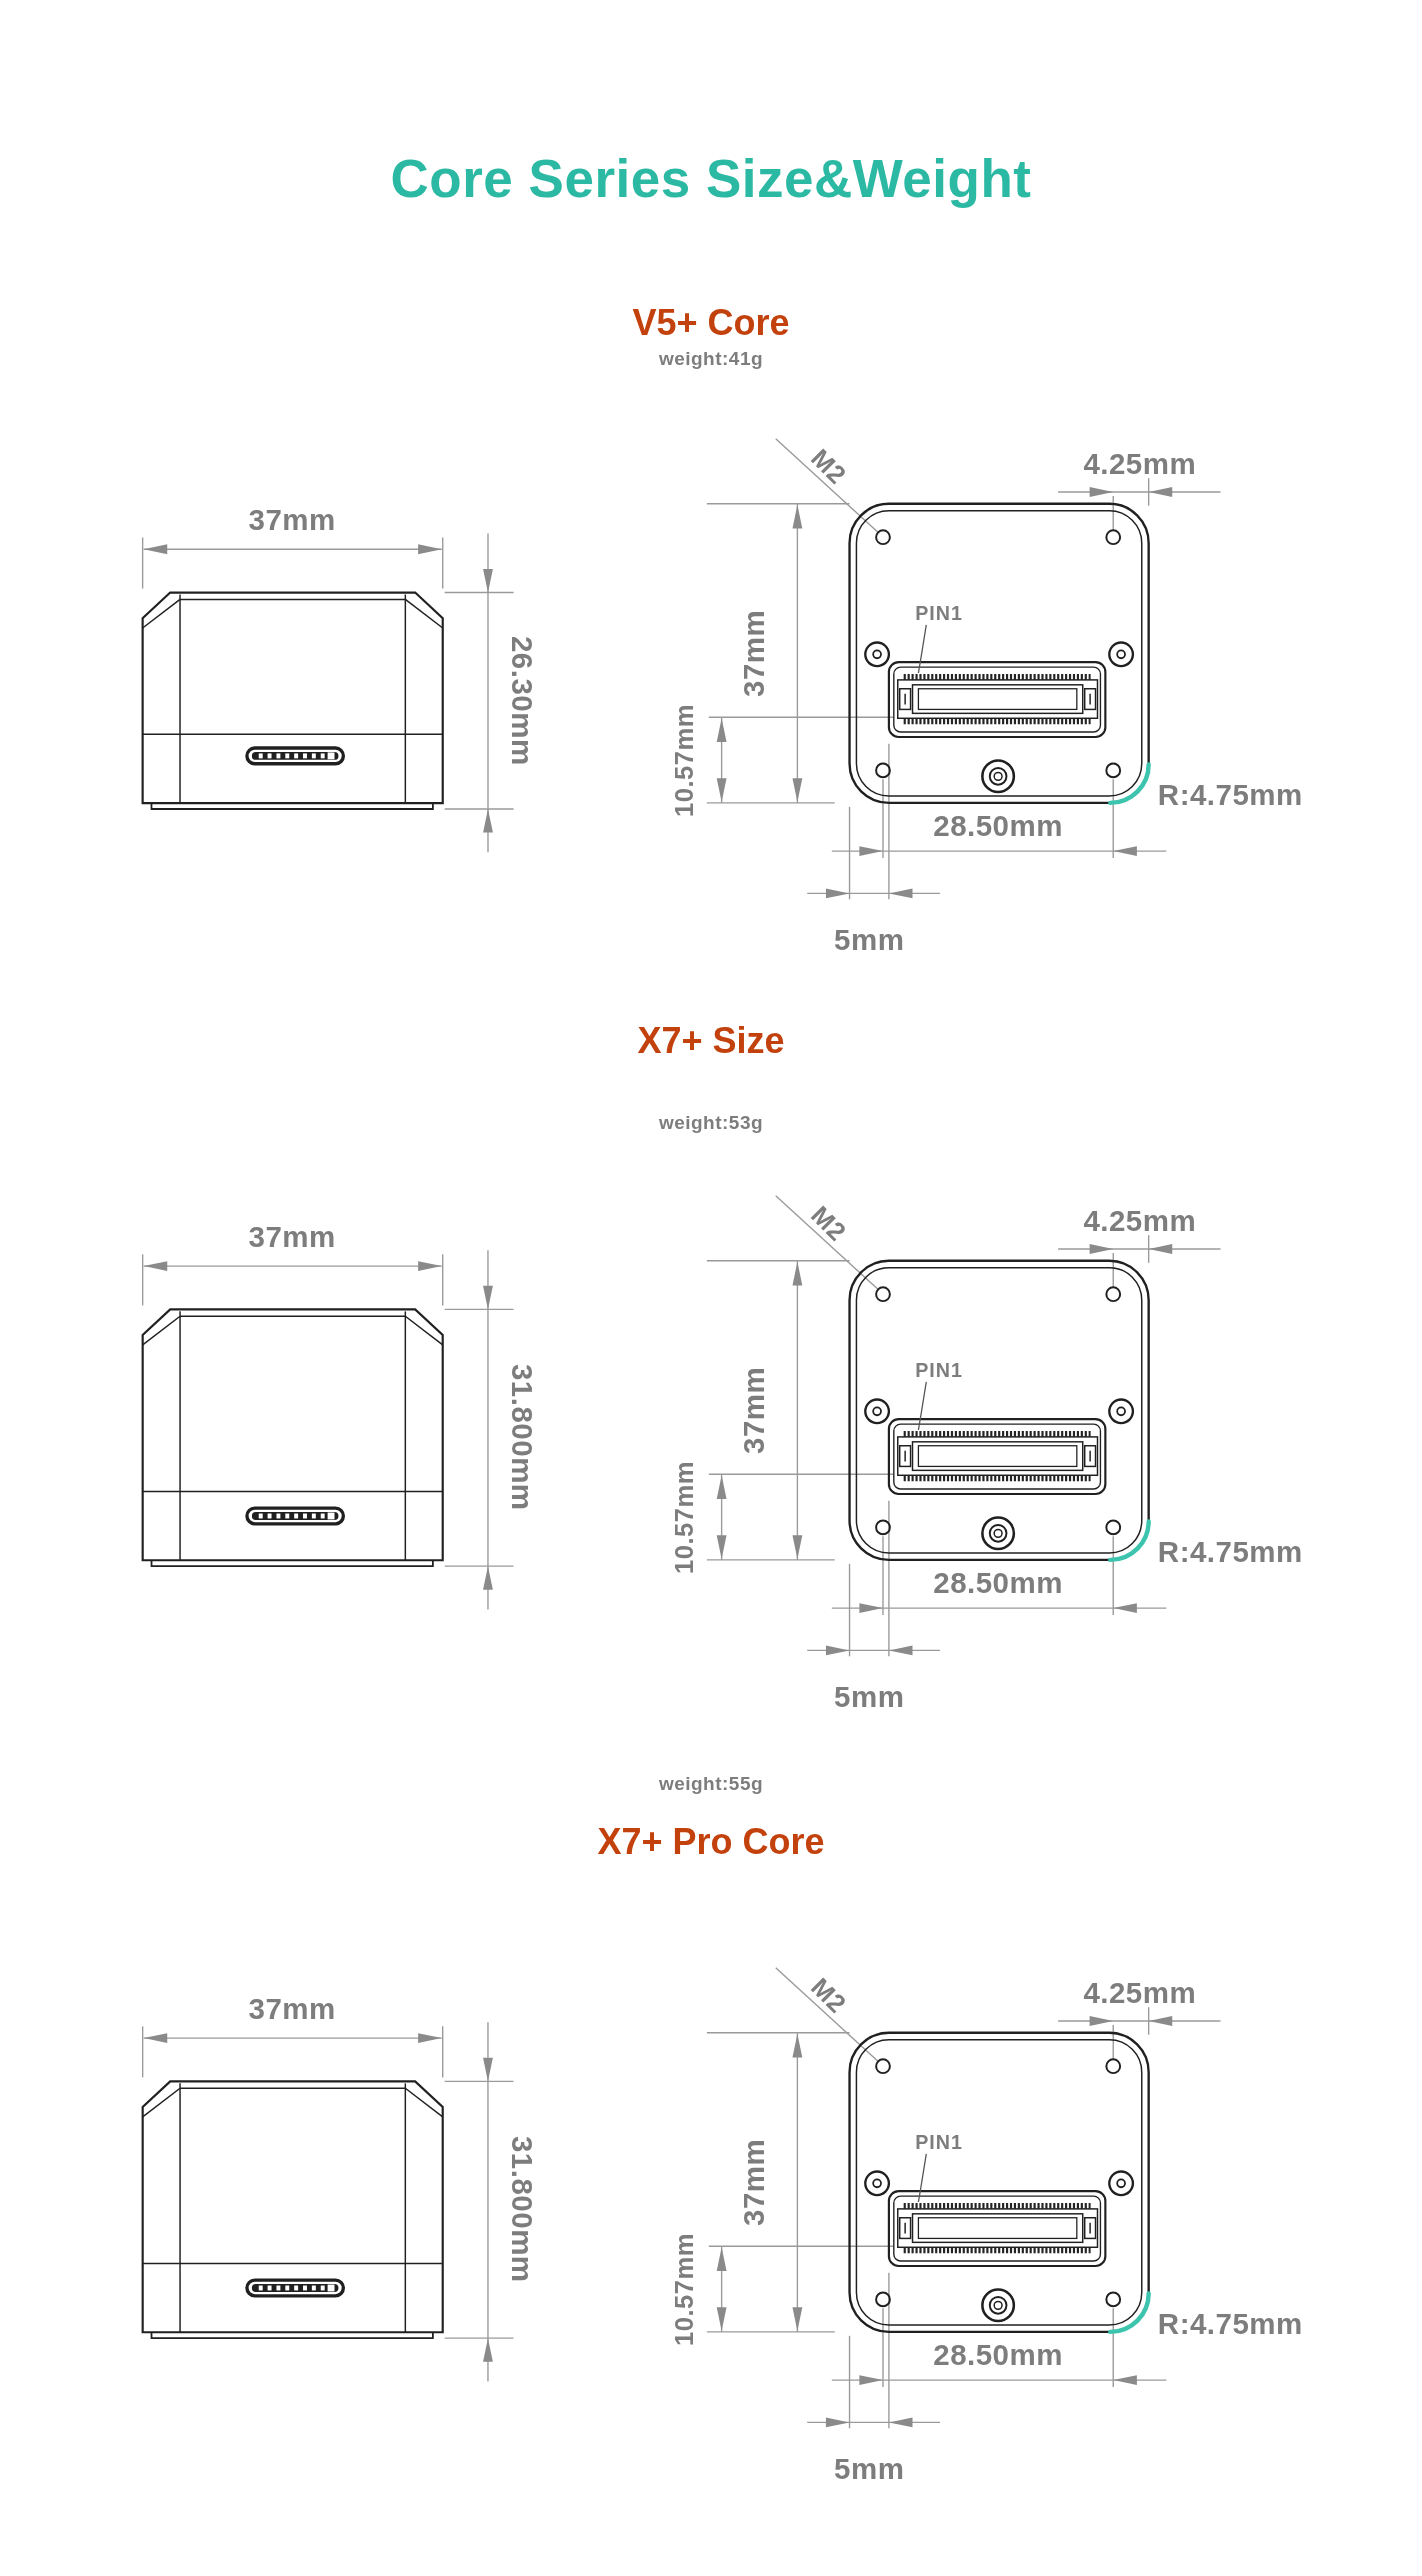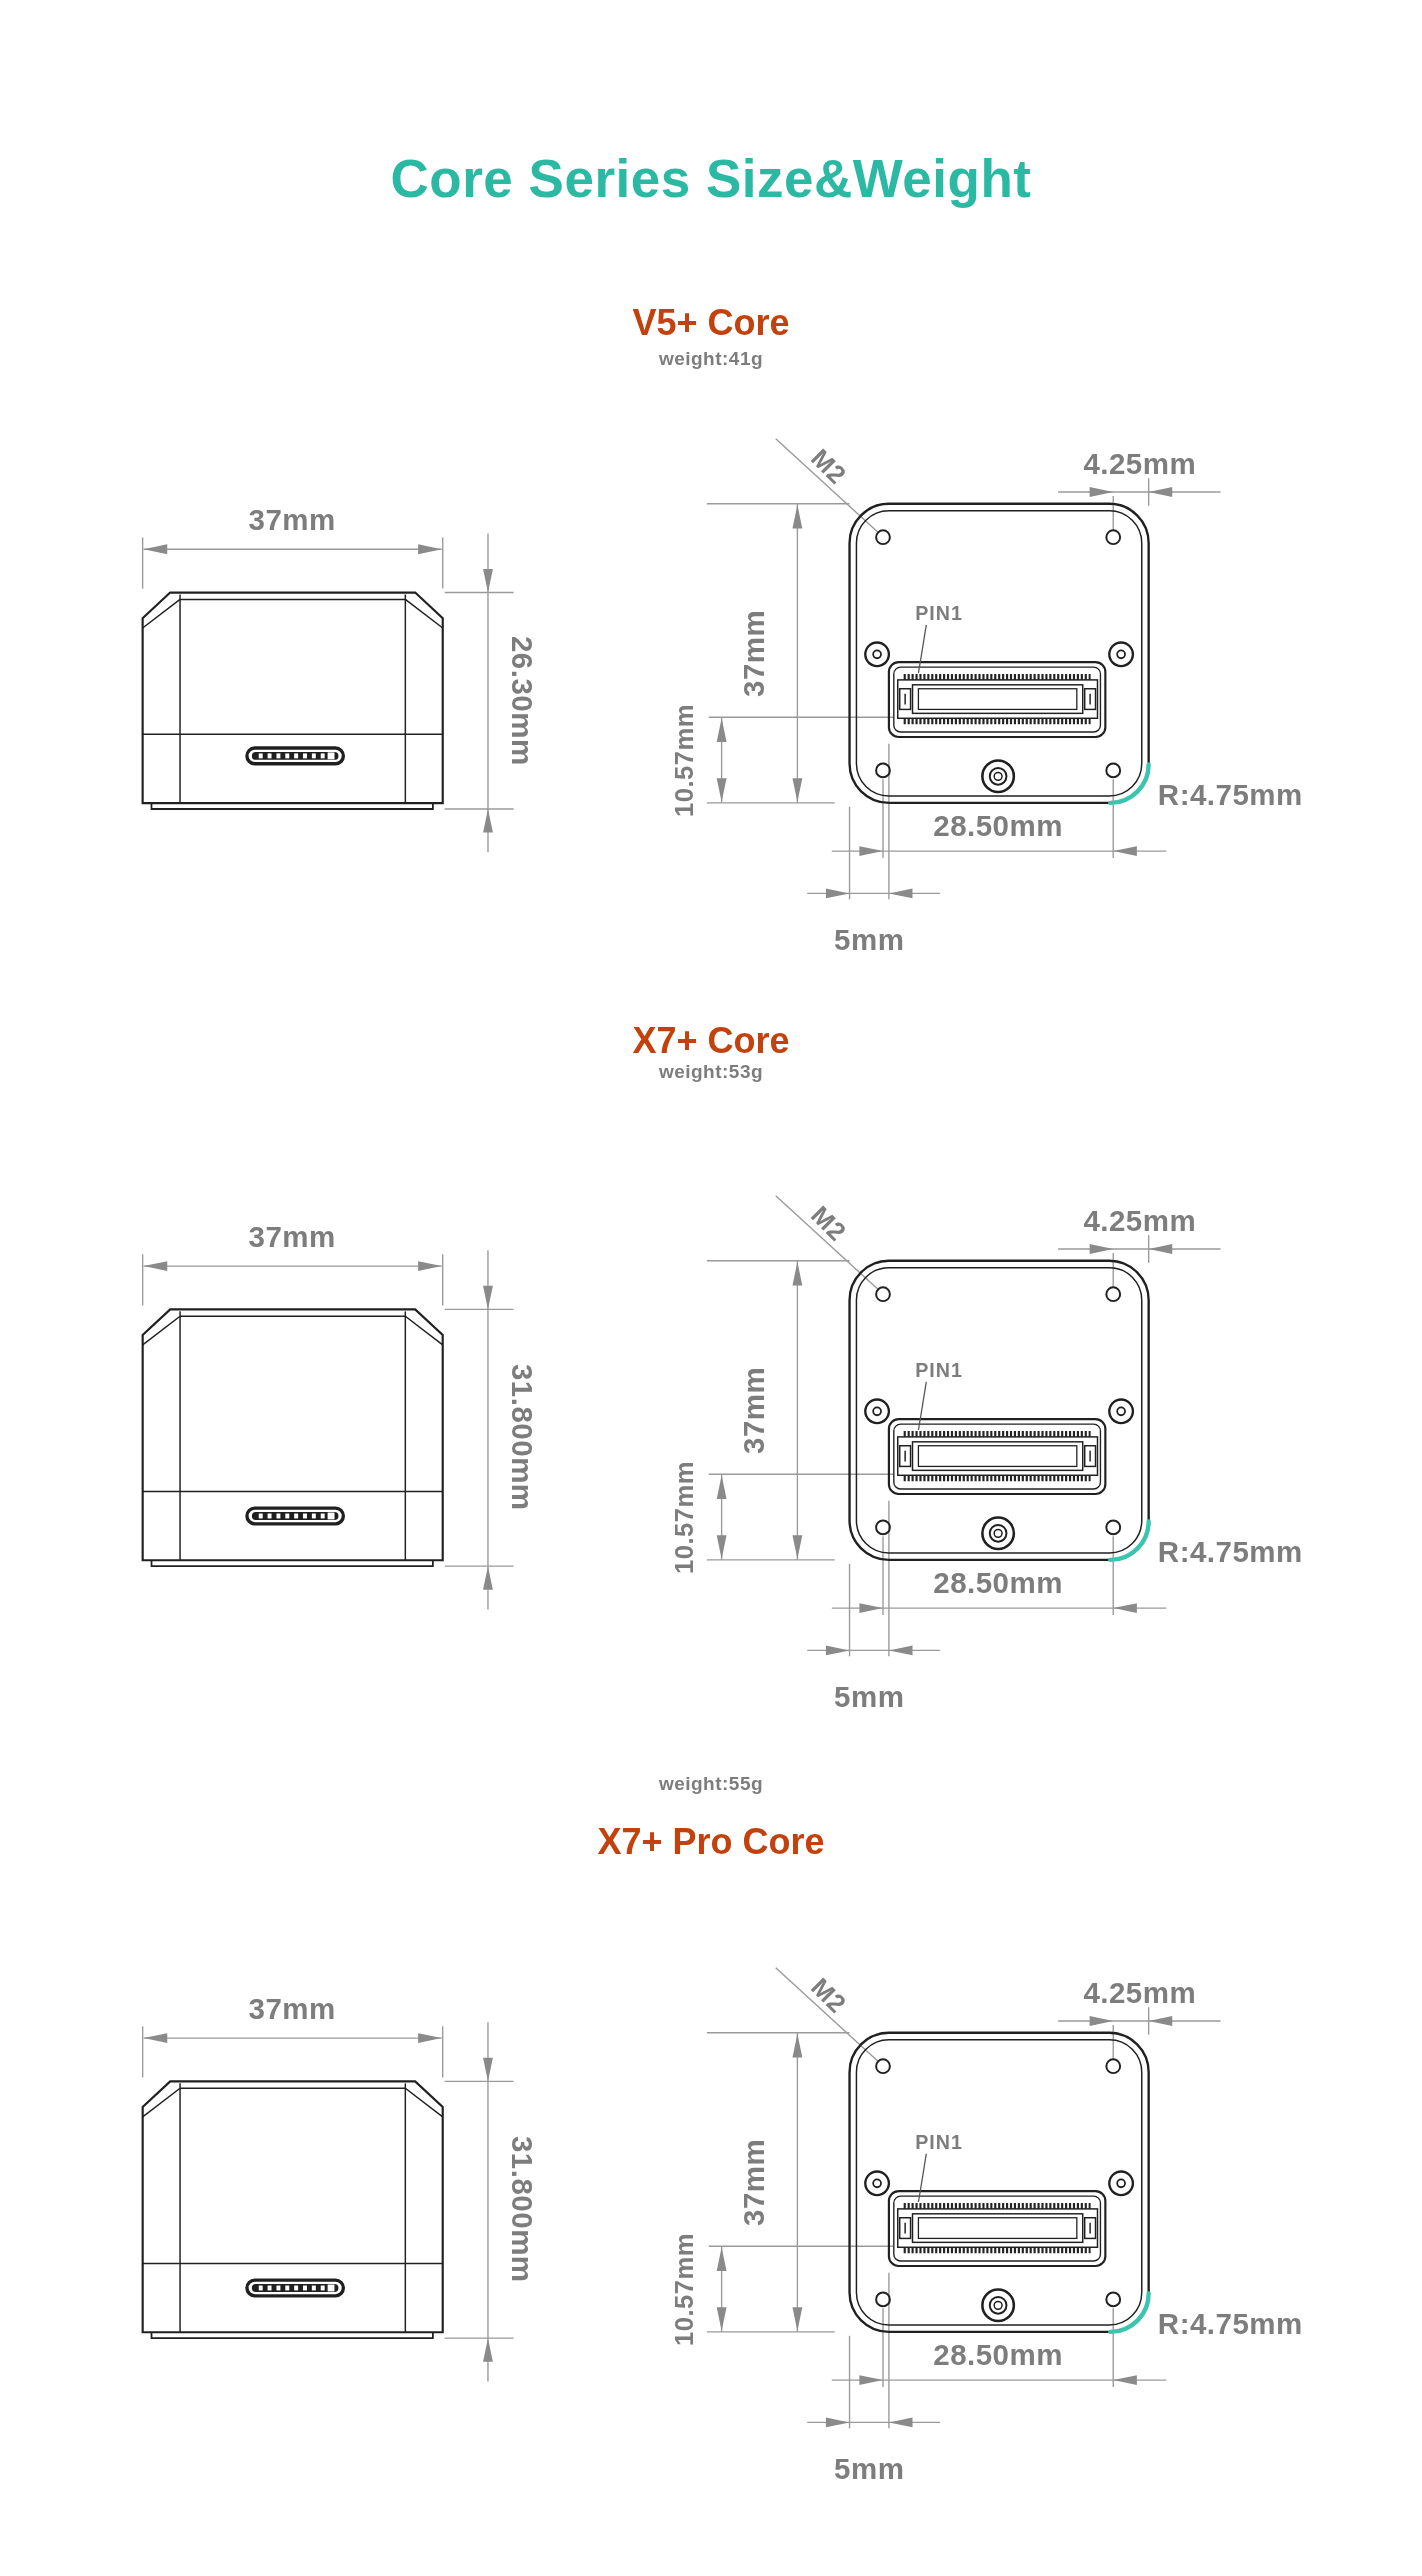--- a/index.html
+++ b/index.html
@@ -174,22 +174,22 @@
       <text class="t21" x="314" y="187" text-anchor="middle" dominant-baseline="central">PIN1</text>
       <text class="t30" x="125" y="228" text-anchor="middle" dominant-baseline="central" transform="rotate(-90 125 228)">37mm</text>
       <text class="t27" x="55" y="337" text-anchor="middle" dominant-baseline="central" transform="rotate(-90 55 337)">10.57mm</text>
       <text class="t30" x="374" y="403" text-anchor="middle" dominant-baseline="central">28.50mm</text>
       <text class="t30" x="610" y="371" text-anchor="middle" dominant-baseline="central">R:4.75mm</text>
       <text class="t30" x="243" y="519" text-anchor="middle" dominant-baseline="central">5mm</text>
     </svg>
   </section>
 
   <section>
-    <div class="abs sec-name" style="top:1003px">X7+ Core</div>
-    <div class="abs sec-weight" style="top:1041px">weight:53g</div>
+    <div class="abs sec-name" style="top:1003px">X7+ Size</div>
+    <div class="abs sec-weight" style="top:1092px">weight:53g</div>
 
     <svg class="abs" style="left:59px;top:1136px" width="551" height="484" viewBox="0 0 560 492">
       <use href="#sv-tall"></use>
       <text class="t30" x="237" y="86" text-anchor="middle" dominant-baseline="central">37mm</text>
       <text class="t30" x="471" y="290" text-anchor="middle" dominant-baseline="central" transform="rotate(90 471 290)">31.800mm</text>
     </svg>
 
     <svg class="abs" style="left:630px;top:1170px" width="689" height="551" viewBox="0 0 700 560">
       <use href="#bv-geom"></use>
       <text class="t26" x="202" y="38" text-anchor="middle" dominant-baseline="central" transform="rotate(45 202 38)">M2</text>

